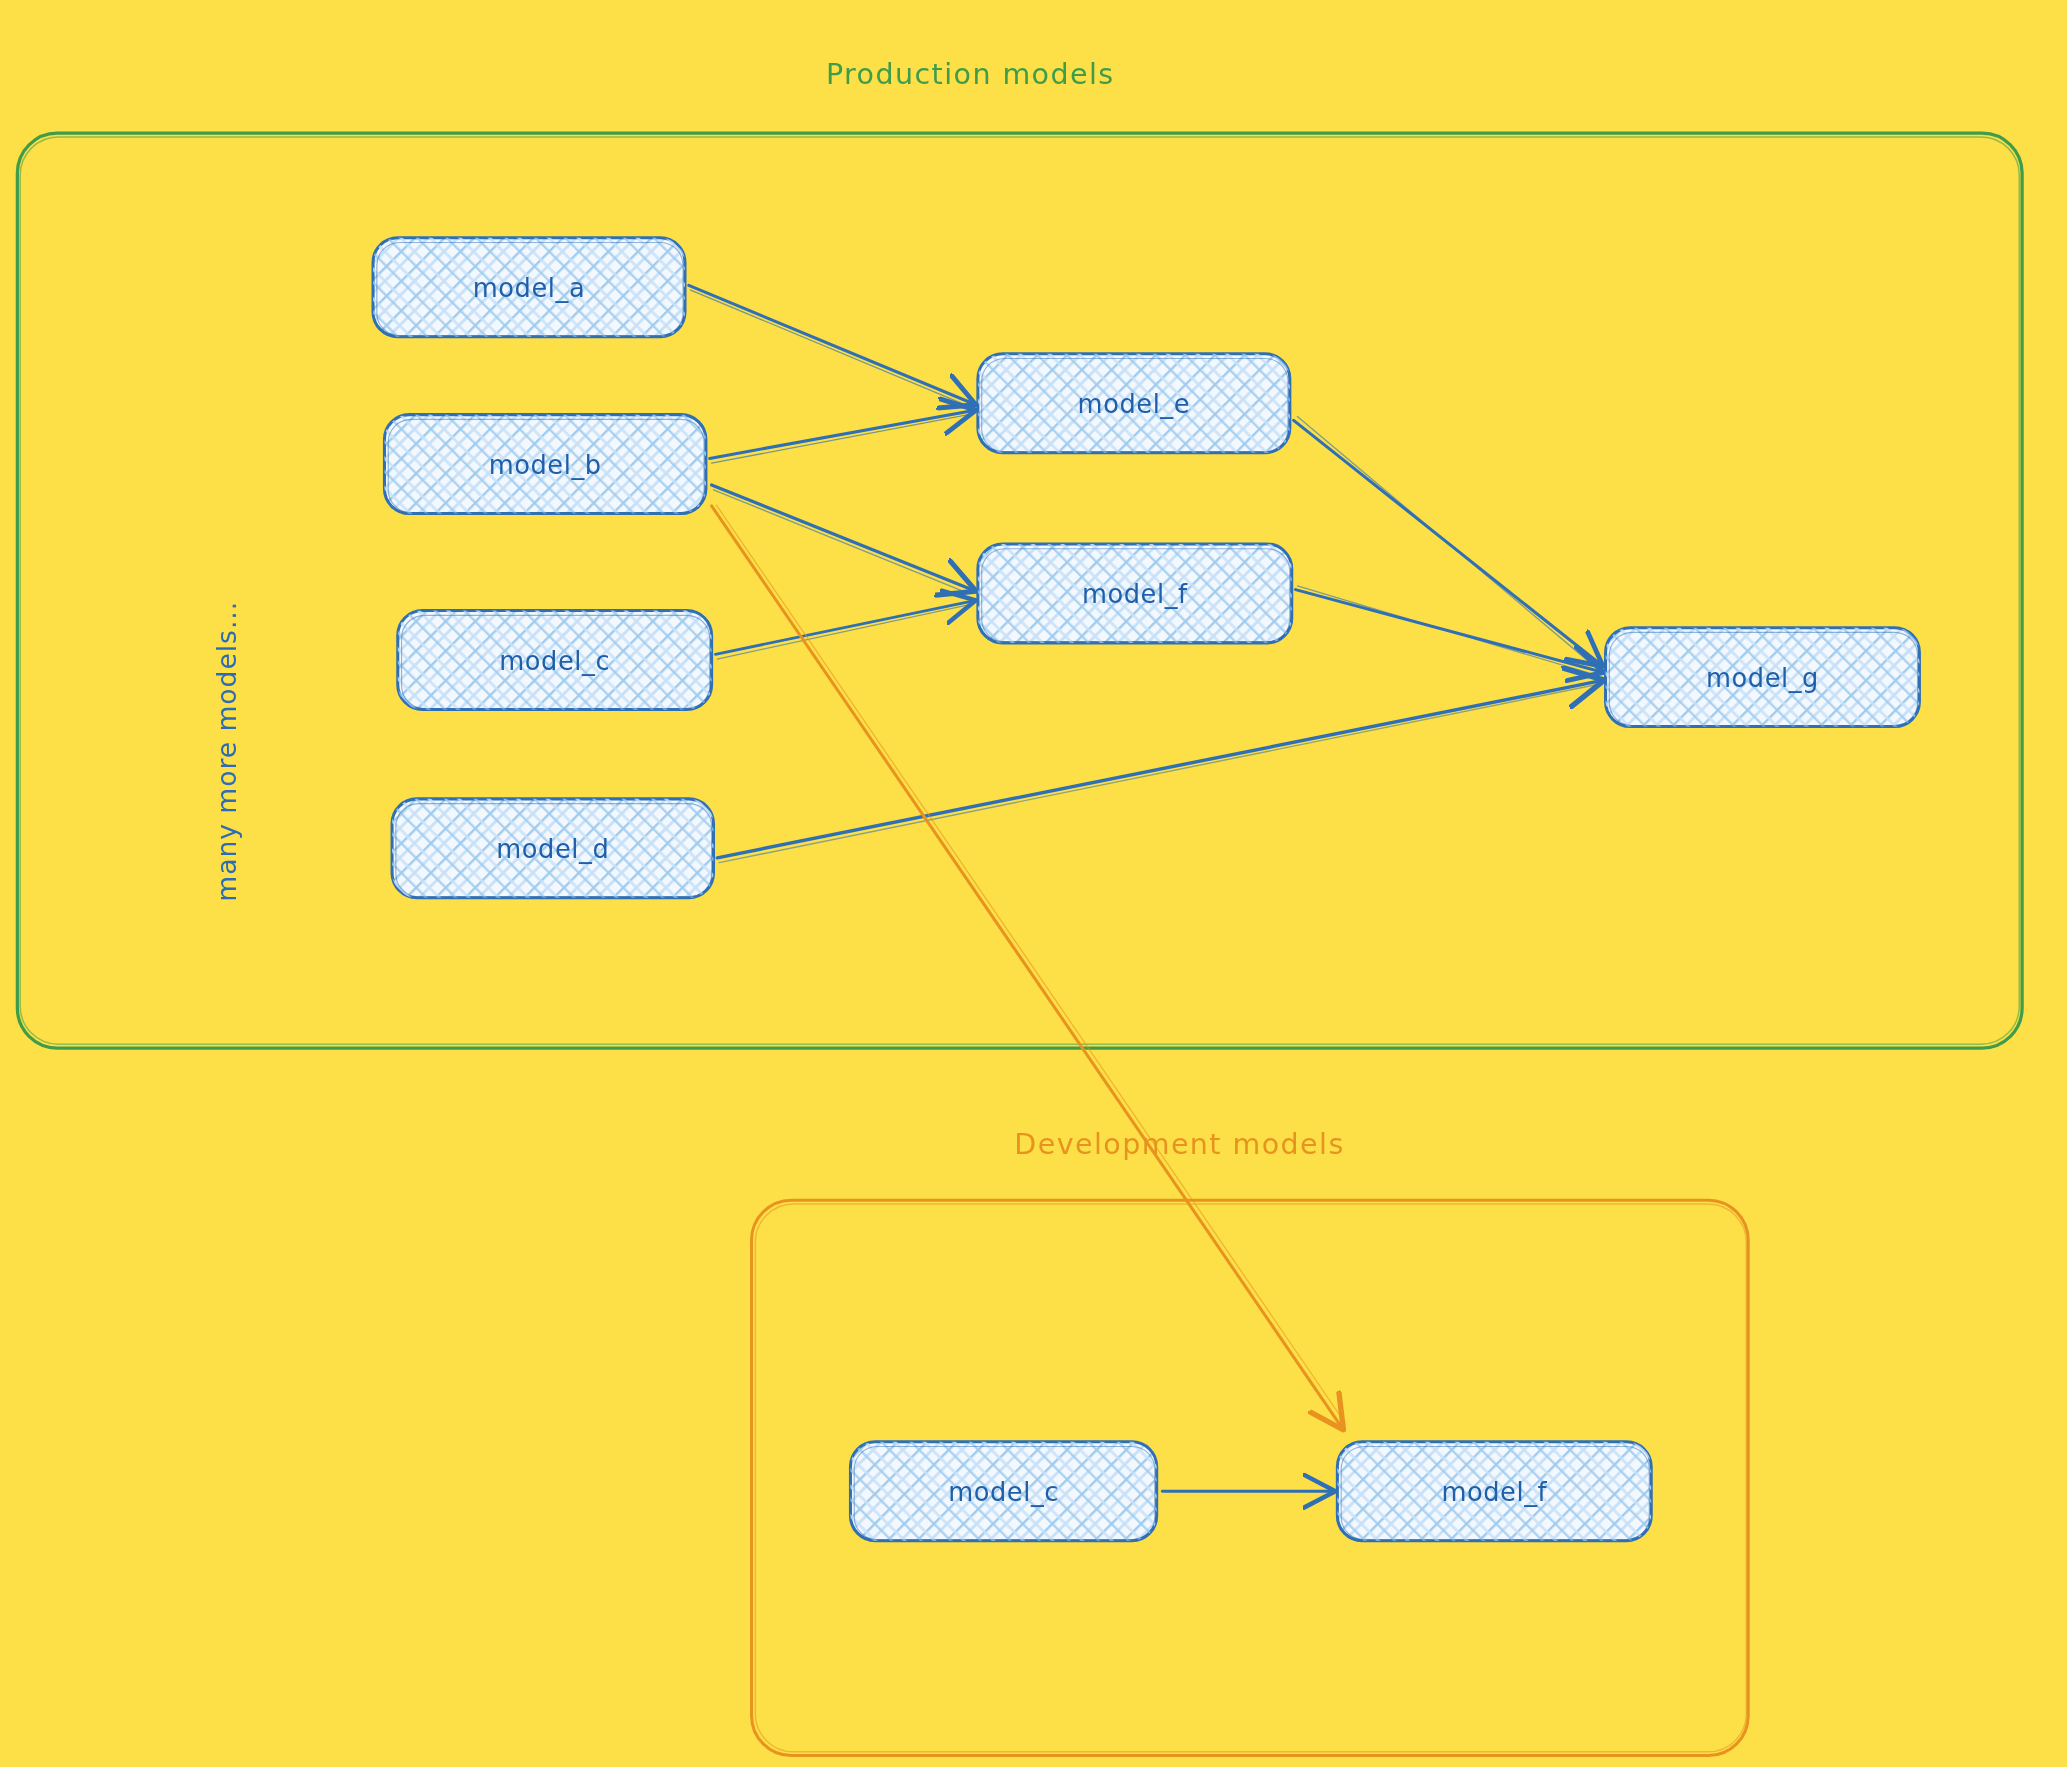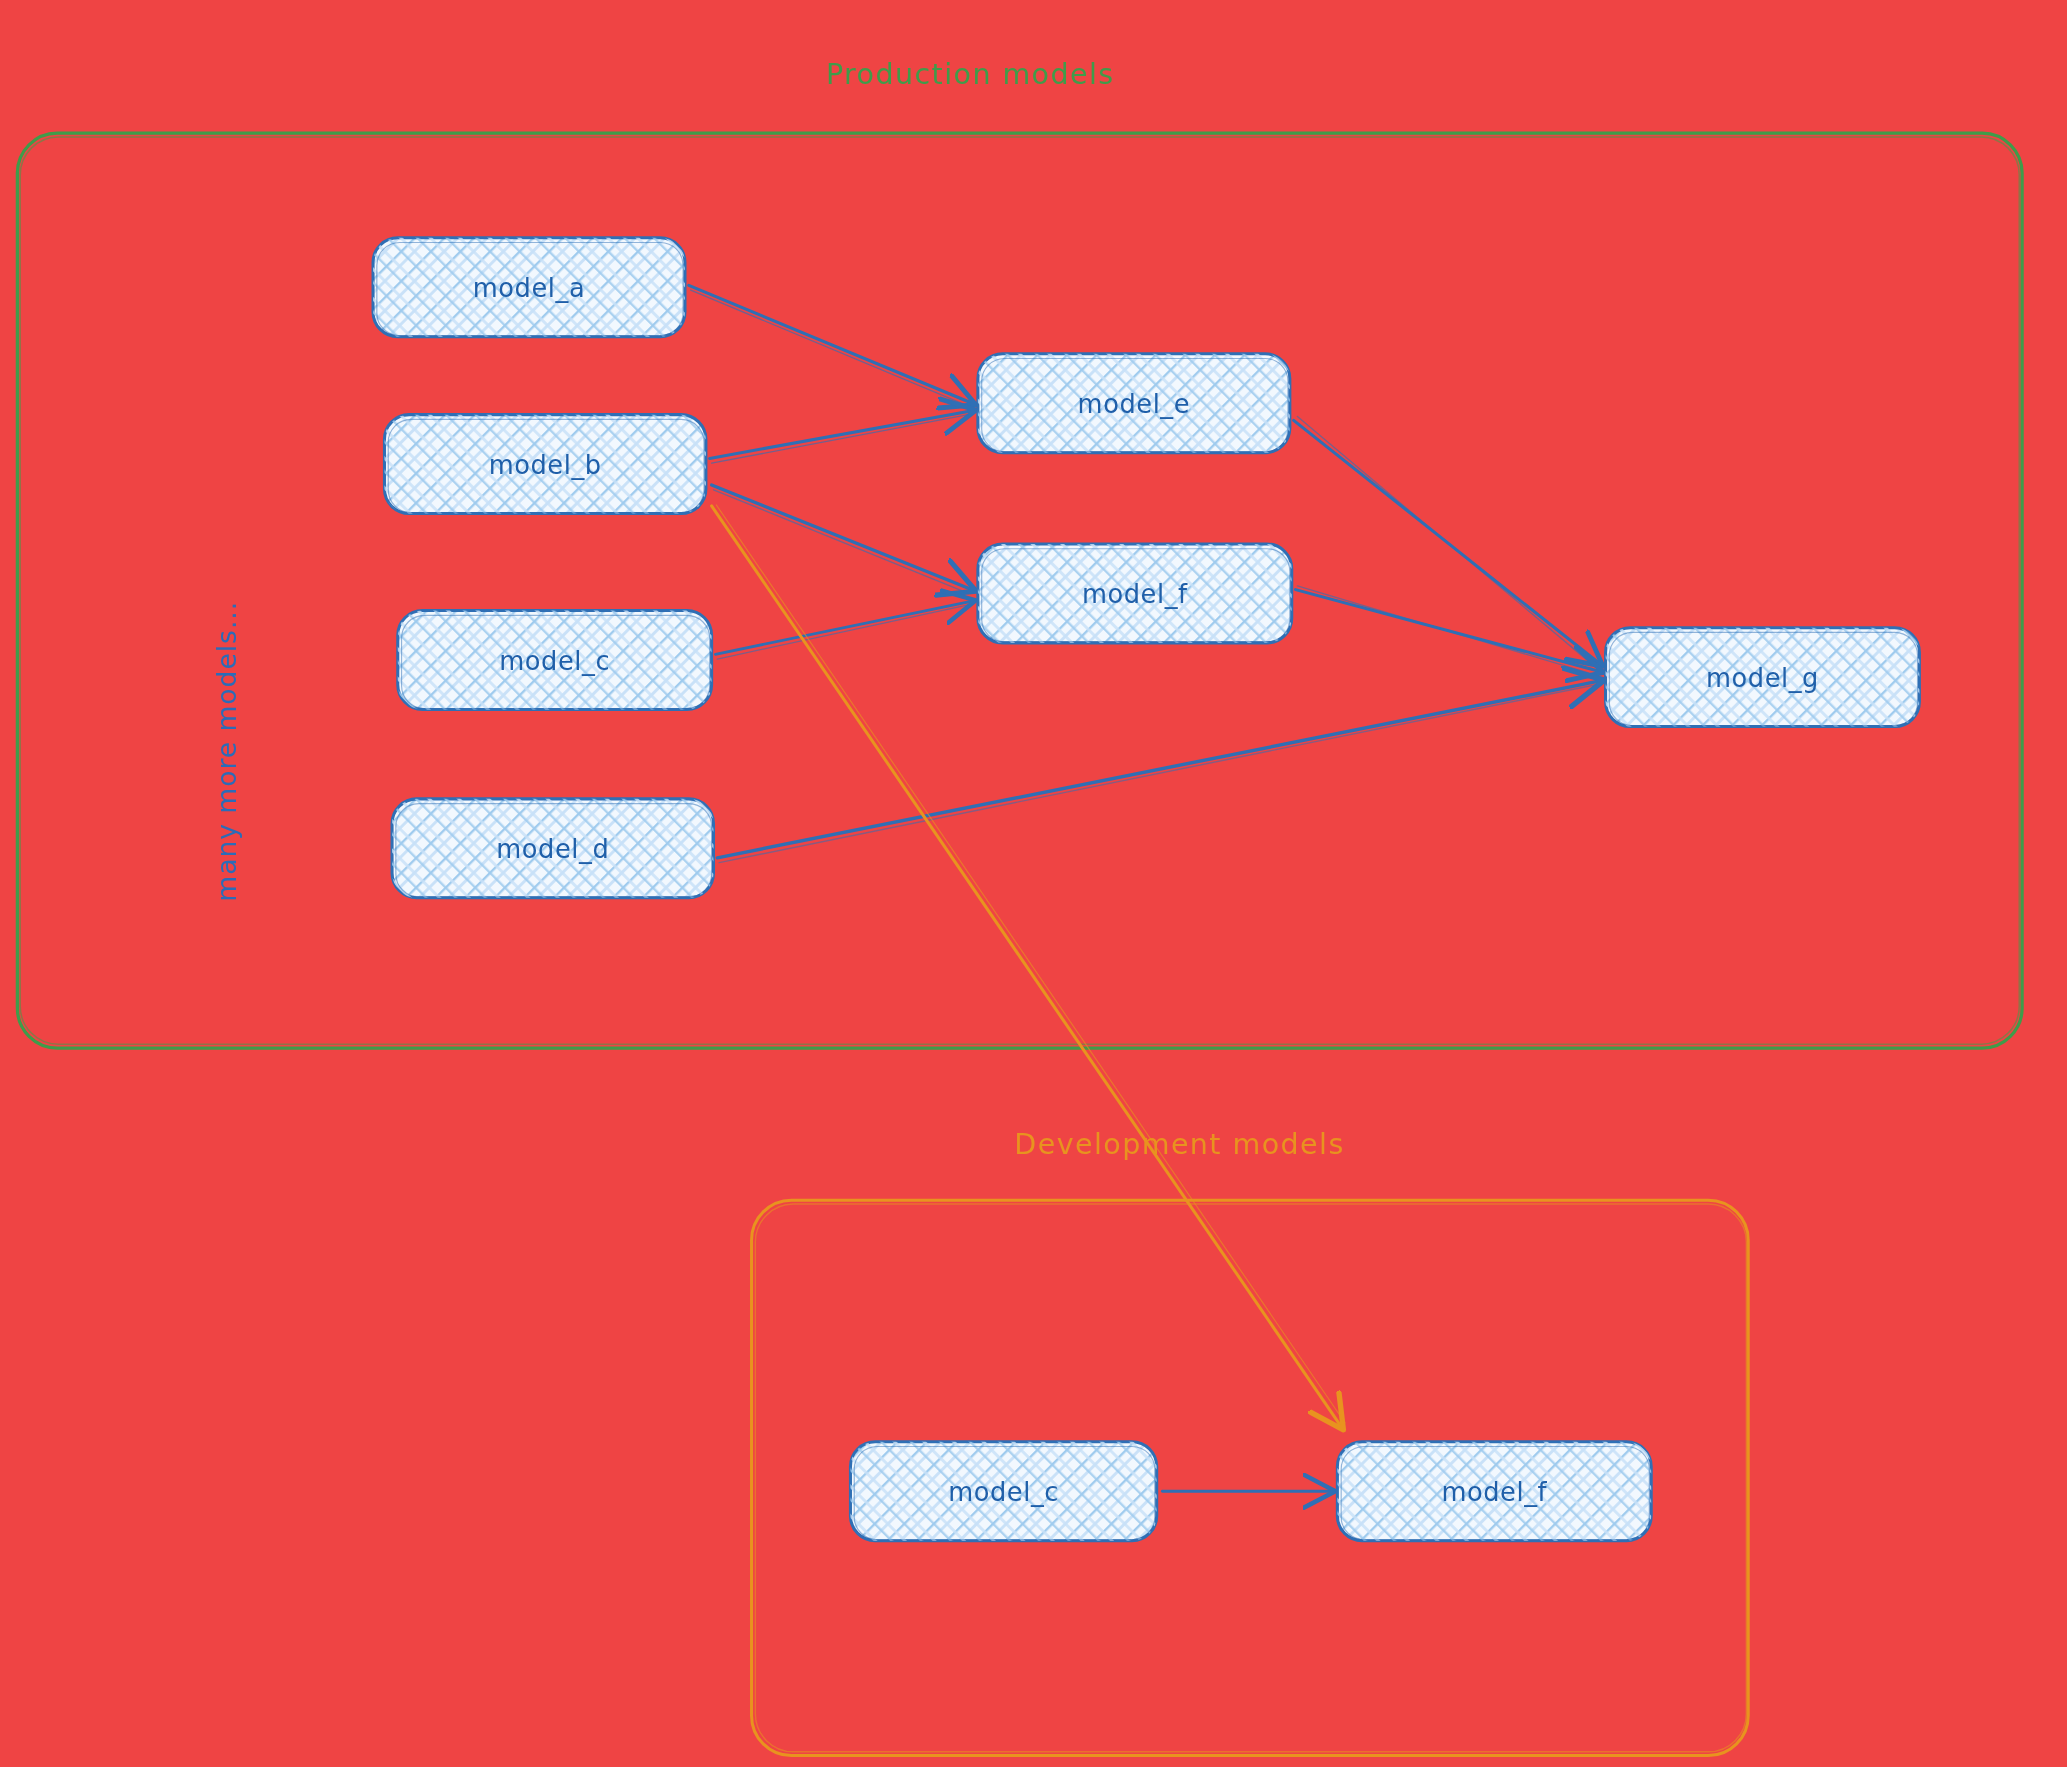--- a/index.html
+++ b/index.html
@@ -8,21 +8,21 @@
     padding: 0;
     background: #ffffff;
   }
   body {
     font-family: "DejaVu Sans", sans-serif;
   }
   #canvas {
     position: relative;
     width: 2068px;
     height: 1767px;
-    background: #ef4444;
+    background: #fde047;
     overflow: hidden;
   }
   #diagram-svg {
     position: absolute;
     left: 0;
     top: 0;
     width: 2068px;
     height: 1767px;
   }
   .group-title {

